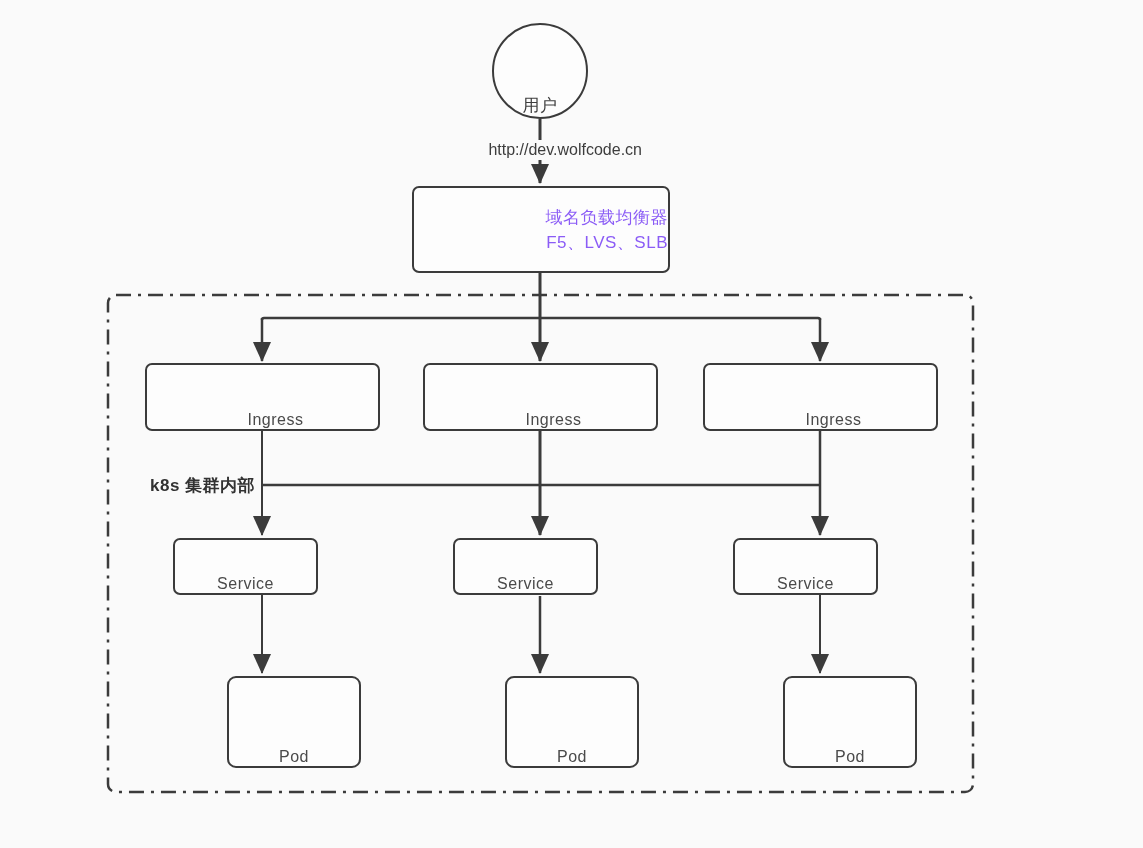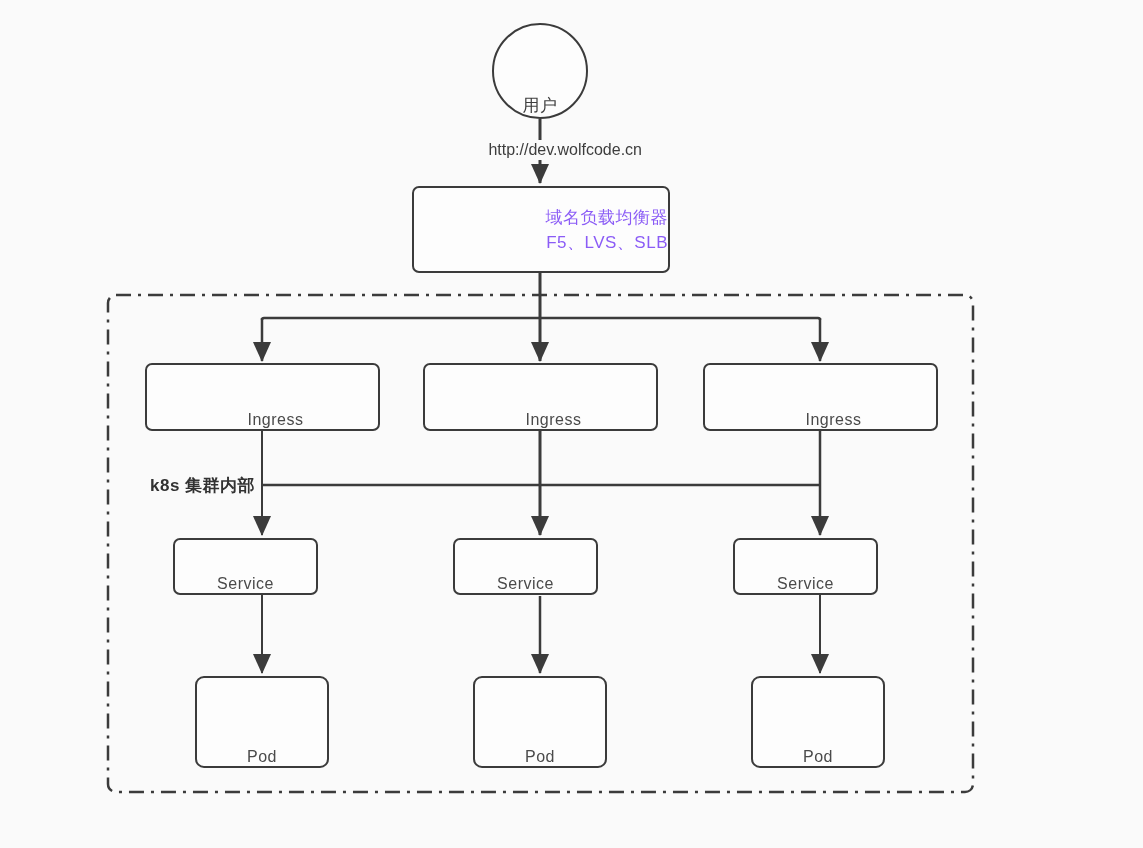--- a/index.html
+++ b/index.html
@@ -83,21 +83,21 @@
   .ingress { top: 363px; width: 235px; height: 68px; padding-left: 26px; }
   .ingress-0 { left: 145px; }
   .ingress-1 { left: 423px; }
   .ingress-2 { left: 703px; }
   
   .service { top: 538px; width: 145px; height: 57px; }
   .service-0 { left: 173px; }
   .service-1 { left: 453px; }
   .service-2 { left: 733px; }
   
-  .pod { top: 676px; width: 134px; height: 92px; border-radius: 9px; }
+  .pod { top: 676px; width: 134px; height: 92px; border-radius: 9px; margin-left: 32px; }
   .pod-0 { left: 195px; }
   .pod-1 { left: 473px; }
   .pod-2 { left: 751px; }
 </style>
 </head>
 <body>
 
 <div id="canvas">
 
   <svg id="connector-layer" viewBox="0 0 1143 848" xmlns="http://www.w3.org/2000/svg">

